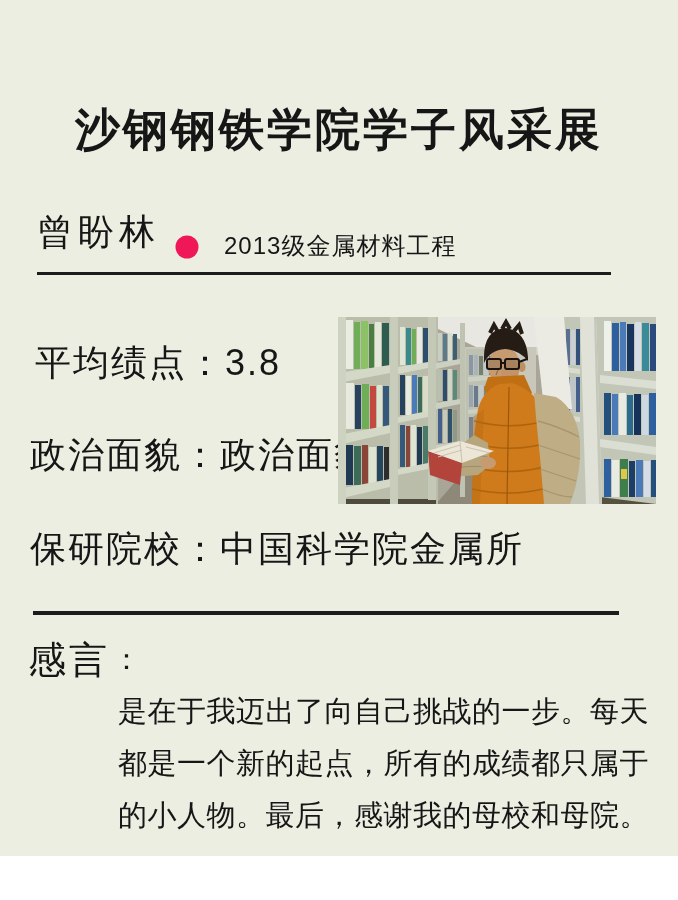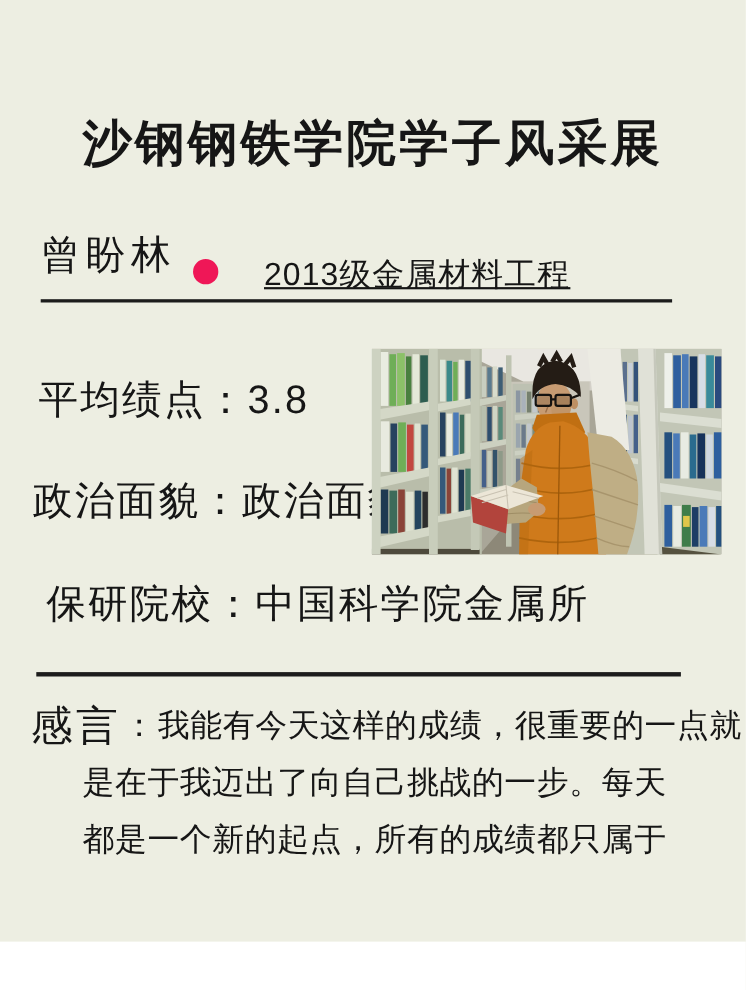--- a/index.html
+++ b/index.html
@@ -12,42 +12,42 @@
     position:absolute; top:100px; left:0; width:100%;
     text-align:center; font-size:45px; font-weight:bold; letter-spacing:3px;
     white-space:nowrap;
   }
   .name{
     position:absolute; left:37px; top:208px;
     font-size:36px; letter-spacing:5px; white-space:nowrap;
   }
   .bullet{ position:absolute; left:175px; top:235px; }
   .cohort{
-    position:absolute; left:240px; top:230px;
-    font-size:29px; letter-spacing:1px; white-space:nowrap;text-decoration:underline;
+    position:absolute; left:224px; top:230px;
+    font-size:24px; letter-spacing:1px; white-space:nowrap;
   }
   .rule{ position:absolute; background:#1c1c1c; }
   .rule-top{ left:37px; top:272px; width:574px; height:3px; }
   .rule-bottom{ left:33px; top:611px; width:586px; height:4px; }
   .stat{
     position:absolute; font-size:36px; letter-spacing:2px; white-space:nowrap;
   }
   .stat-gpa{ left:35px; top:339px; }
   .stat-political{ left:30px; top:431px; }
-  .stat-school{ left:30px; top:525px;margin-left:12px; }
+  .stat-school{ left:30px; top:525px; }
   .photo{
     position:absolute; left:338px; top:317px; width:318px; height:187px;
   }
   .photo svg{ display:block; width:318px; height:187px; }
   .quote{ position:absolute; left:28px; top:634px; width:640px; }
   .quote-line{
     height:52px; display:flex; align-items:center;
     font-size:29px; letter-spacing:0.5px; white-space:nowrap;
   }
-  .quote-line.cont{ margin-left:47px; }
+  .quote-line.cont{ margin-left:90px; }
   .quote-label{ font-size:38px; font-weight:normal; letter-spacing:3px; }
   .quote-sep{ font-size:29px; margin:0 2px; }
 </style>
 </head>
 <body>
 
 <div class="poster">
 
   <div class="title">沙钢钢铁学院学子风采展</div>
 
@@ -237,19 +237,19 @@
       </g>
     </svg>
   </div>
 
   <div class="rule rule-bottom"></div>
 
   <div class="quote">
     <div class="quote-line">
       <span class="quote-label">感言</span>
       <span class="quote-sep">：</span>
-      <span>我能有今天这样的成绩，很重要的一点就</span>
     </div>
     <div class="quote-line cont">是在于我迈出了向自己挑战的一步。每天</div>
     <div class="quote-line cont">都是一个新的起点，所有的成绩都只属于</div>
+    <div class="quote-line cont">的小人物。最后，感谢我的母校和母院。</div>
   </div>
 
 </div>
 
 </body></html>

